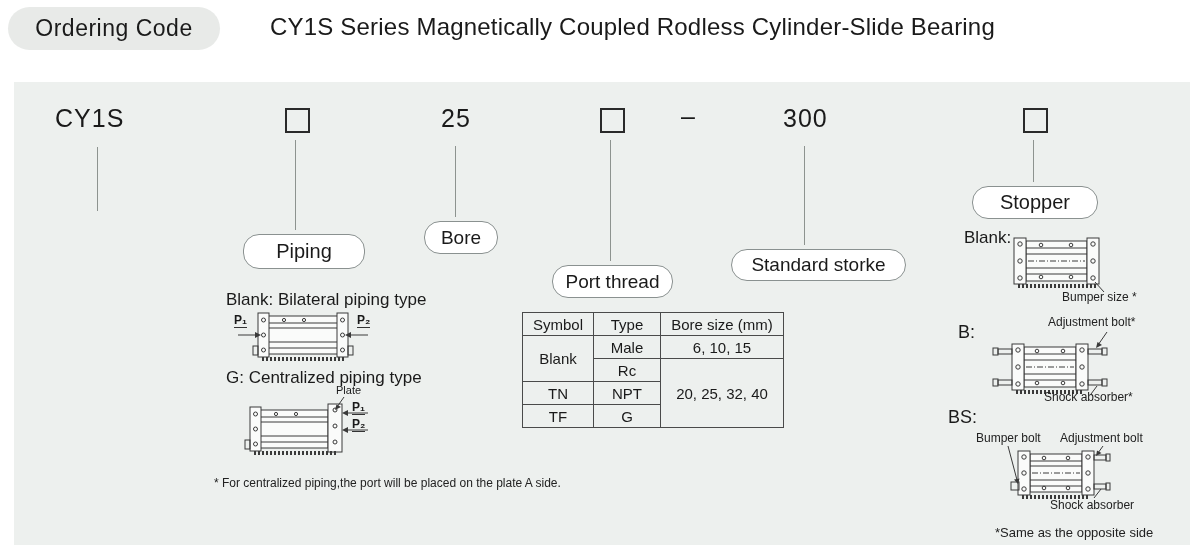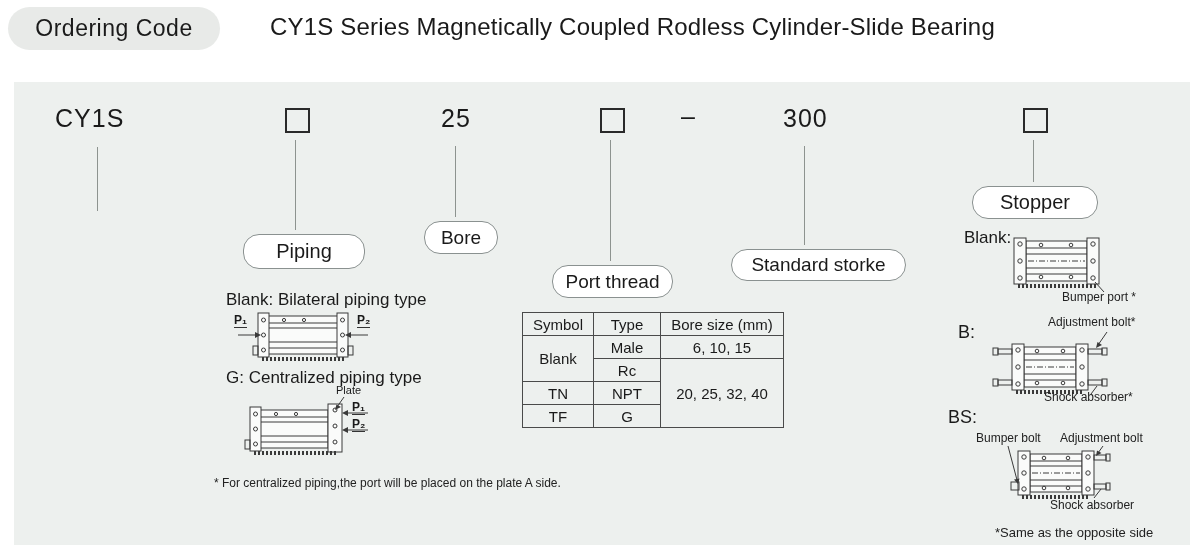--- a/index.html
+++ b/index.html
@@ -182,21 +182,21 @@
         <circle cx="85" cy="27" r="2.2"></circle>
         <circle cx="85" cy="44" r="2.2"></circle>
       <circle cx="33" cy="11" r="1.8"></circle>
         <circle cx="63" cy="11" r="1.8"></circle>
       <circle cx="33" cy="43" r="1.8"></circle>
         <circle cx="63" cy="43" r="1.8"></circle>
       <line x1="10" y1="52" x2="88" y2="52" stroke-width="4" stroke-dasharray="2 2"></line>
       <line x1="87" y1="48" x2="96" y2="58"></line>
     </g>
   </svg>
-  <div class="abs callout" style="left:1062px;top:290px;">Bumper port *</div>
+  <div class="abs callout" style="left:1062px;top:290px;">Bumper size *</div>
 
   <div class="abs snote" style="left:958px;top:322px;">B:</div>
   <div class="abs callout" style="left:1048px;top:315px;">Adjustment bolt*</div>
   <svg class="abs" style="left:985px;top:328px;" width="130" height="70" viewBox="0 0 130 70">
     <g stroke="#3a3a3a" fill="none" stroke-width="1">
       <rect x="39" y="19" width="52" height="40" fill="#fafbfa"></rect>
       <line x1="39" y1="26" x2="91" y2="26"></line>
         <line x1="39" y1="32" x2="91" y2="32"></line>
       <line x1="39" y1="46" x2="91" y2="46"></line>
         <line x1="39" y1="52" x2="91" y2="52"></line>

